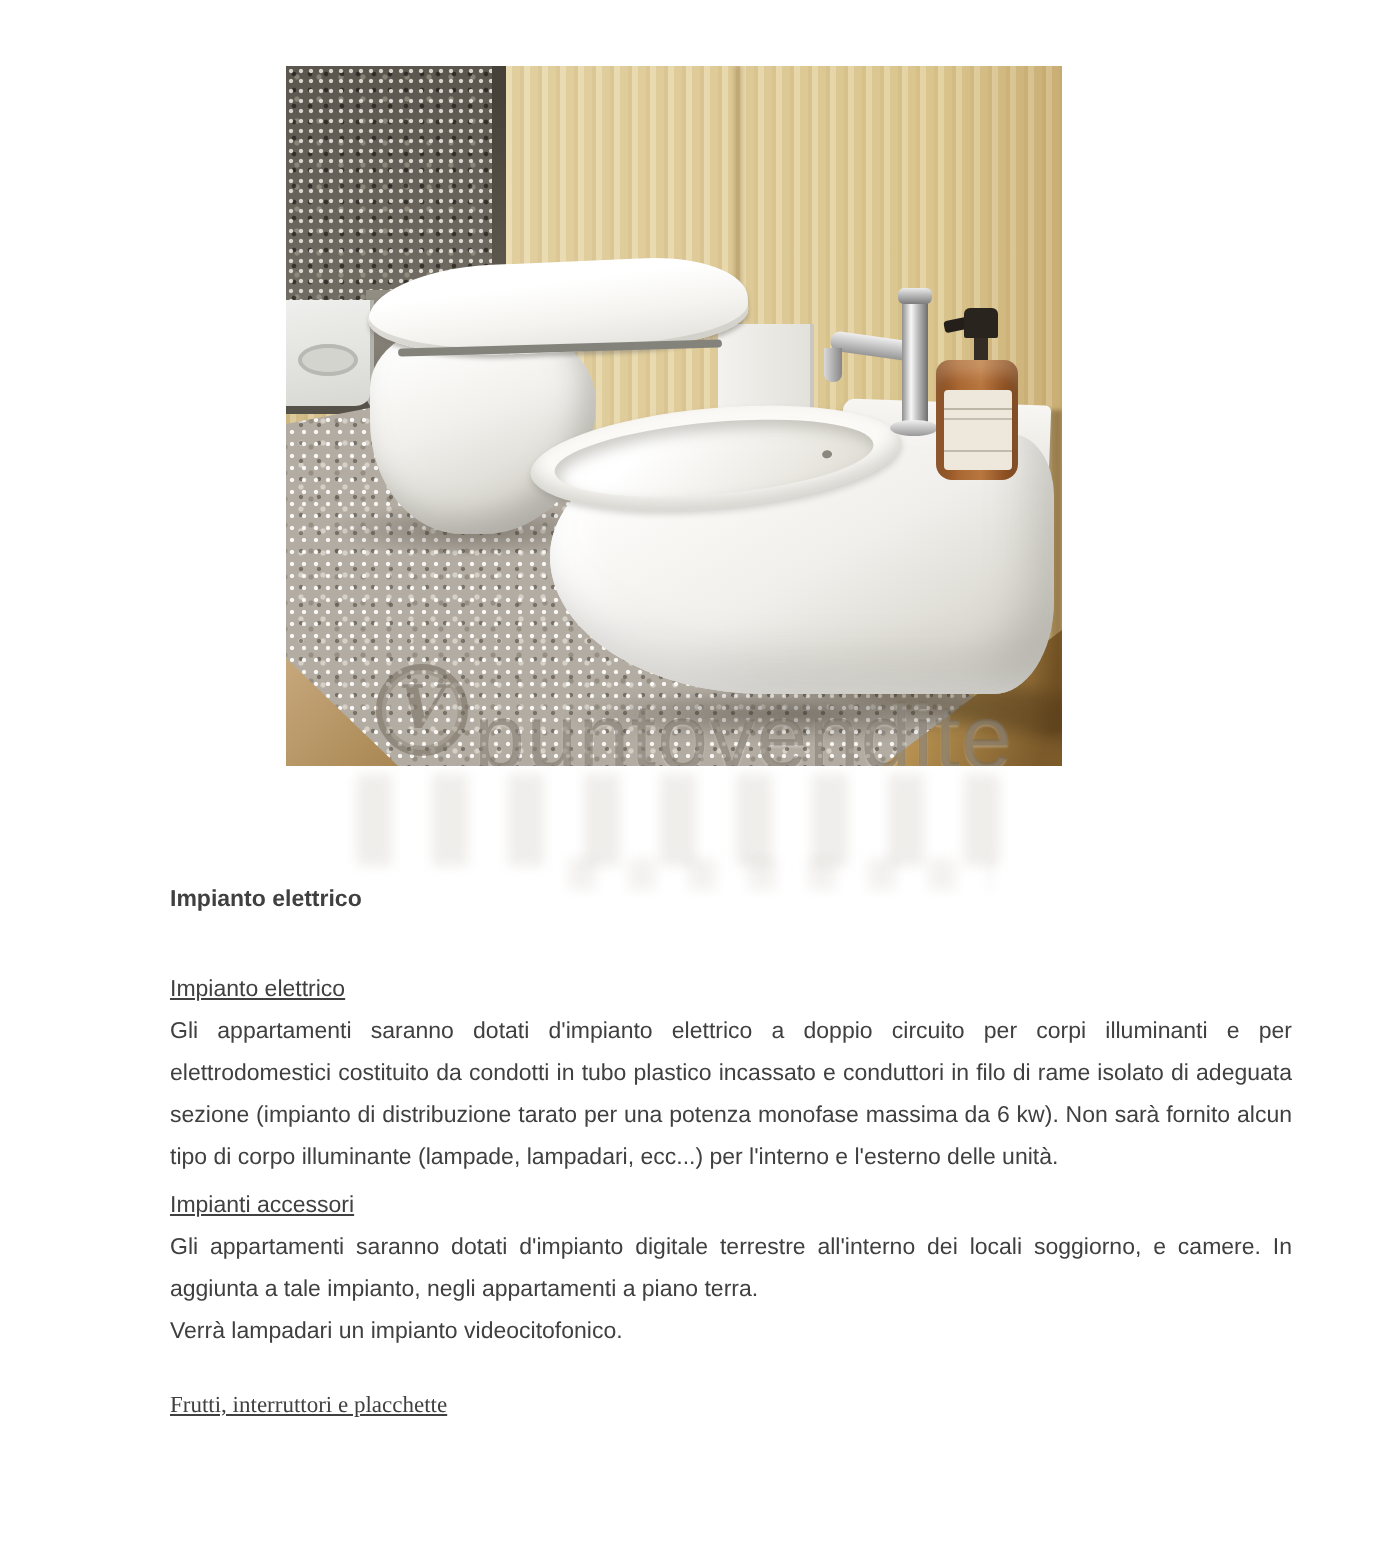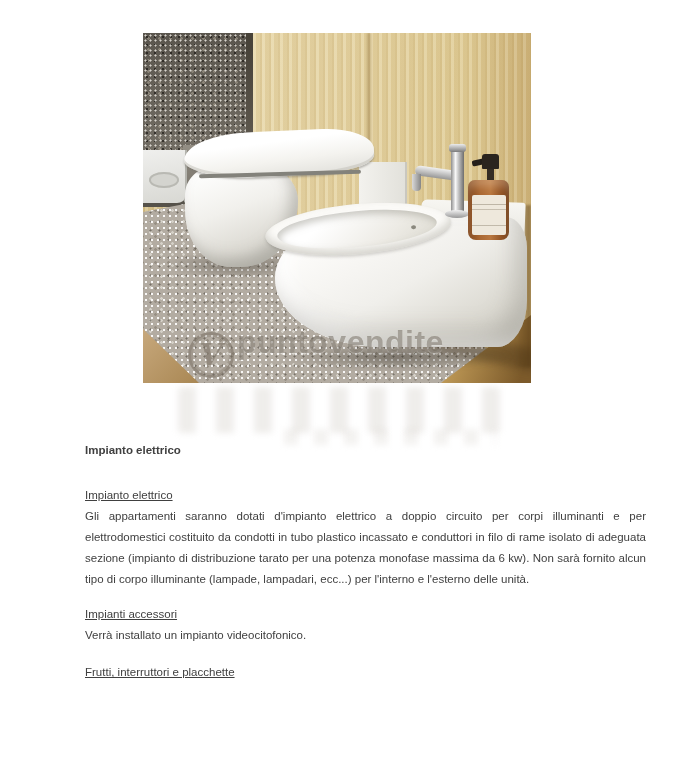--- a/index.html
+++ b/index.html
@@ -129,43 +129,43 @@
 
   .wm-logo{
     left:45px; top:299px; width:46px; height:46px; border-radius:50%;
     border:3px solid var(--wm,rgba(118,110,97,.55));
     box-shadow:inset 0 0 0 2px rgba(118,110,97,.3);
     display:flex; align-items:center; justify-content:center;
     font-family:"DejaVu Serif", serif; font-style:italic; font-weight:bold;
     font-size:30px; color:var(--wm,rgba(118,110,97,.6)); line-height:1;
   }
   .wm-text{
-    left:94px; top:291px; width:290px; height:48px;
-    font-family:"Liberation Sans", sans-serif; font-weight:bold;
-    font-size:32px; letter-spacing:.5px; color:rgba(114,106,93,.52);
+    left:94px; top:308px; width:290px; height:48px;
+    font-family:"Liberation Sans", sans-serif; font-weight:normal;
+    font-size:46px; letter-spacing:.5px; color:rgba(114,106,93,.52);
     text-shadow:0 1px 1px rgba(255,255,255,.25);
   }
 
   
   .ghost-a{position:absolute; left:178px; top:387px; width:322px; height:46px; border-radius:4px;
     background:repeating-linear-gradient(90deg, rgba(203,198,190,.30) 0 18px, rgba(255,255,255,0) 18px 38px);
     filter:blur(3px);}
   .ghost-b{position:absolute; left:284px; top:429px; width:212px; height:16px;
     background:repeating-linear-gradient(90deg, rgba(203,198,190,.22) 0 14px, rgba(255,255,255,0) 14px 30px);
     filter:blur(3px);}
 
   
   .doc{
     position:absolute; left:85px; top:440px; width:561px;
     color:var(--ink,#404040); font-size:11.5px; line-height:21px;
   }
   .doc-title{font-weight:bold;}
   .section-1{margin-top:24px;}
-  .section-2{margin-top:14px;}
-  .section-3{margin-top:16px;}
+  .section-2{margin-top:3px;}
+  .section-3{margin-top:16px;font-family:Liberation Serif, serif;}
   .sec-heading{text-decoration:underline; font-weight:normal; font-size:11.5px;}
   .doc p{text-align:justify;}
 </style>
 </head>
 <body>
 
 <div class="page">
 
   <div class="photo">
     <div class="wood"></div>
@@ -219,21 +219,22 @@
   <div class="doc">
     <p class="doc-title">Impianto elettrico</p>
 
     <div class="section-1">
       <p class="sec-heading">Impianto elettrico</p>
       <p>Gli appartamenti saranno dotati d'impianto elettrico a doppio circuito per corpi illuminanti e per elettrodomestici costituito da condotti in tubo plastico incassato e conduttori in filo di rame isolato di adeguata sezione (impianto di distribuzione tarato per una potenza monofase massima da 6 kw). Non sarà fornito alcun tipo di corpo illuminante (lampade, lampadari, ecc...) per l'interno e l'esterno delle unità.</p>
     </div>
 
     <div class="section-2">
       <p class="sec-heading">Impianti accessori</p>
-      <p>Verrà installato un impianto videocitofonico.</p>
+      <p>Gli appartamenti saranno dotati d'impianto digitale terrestre all'interno dei locali soggiorno, e camere. In aggiunta a tale impianto, negli appartamenti a piano terra.</p>
+      <p>Verrà lampadari un impianto videocitofonico.</p>
     </div>
 
     <div class="section-3">
       <p class="sec-heading">Frutti, interruttori e placchette</p>
     </div>
   </div>
 
 </div>
 
 </body></html>

